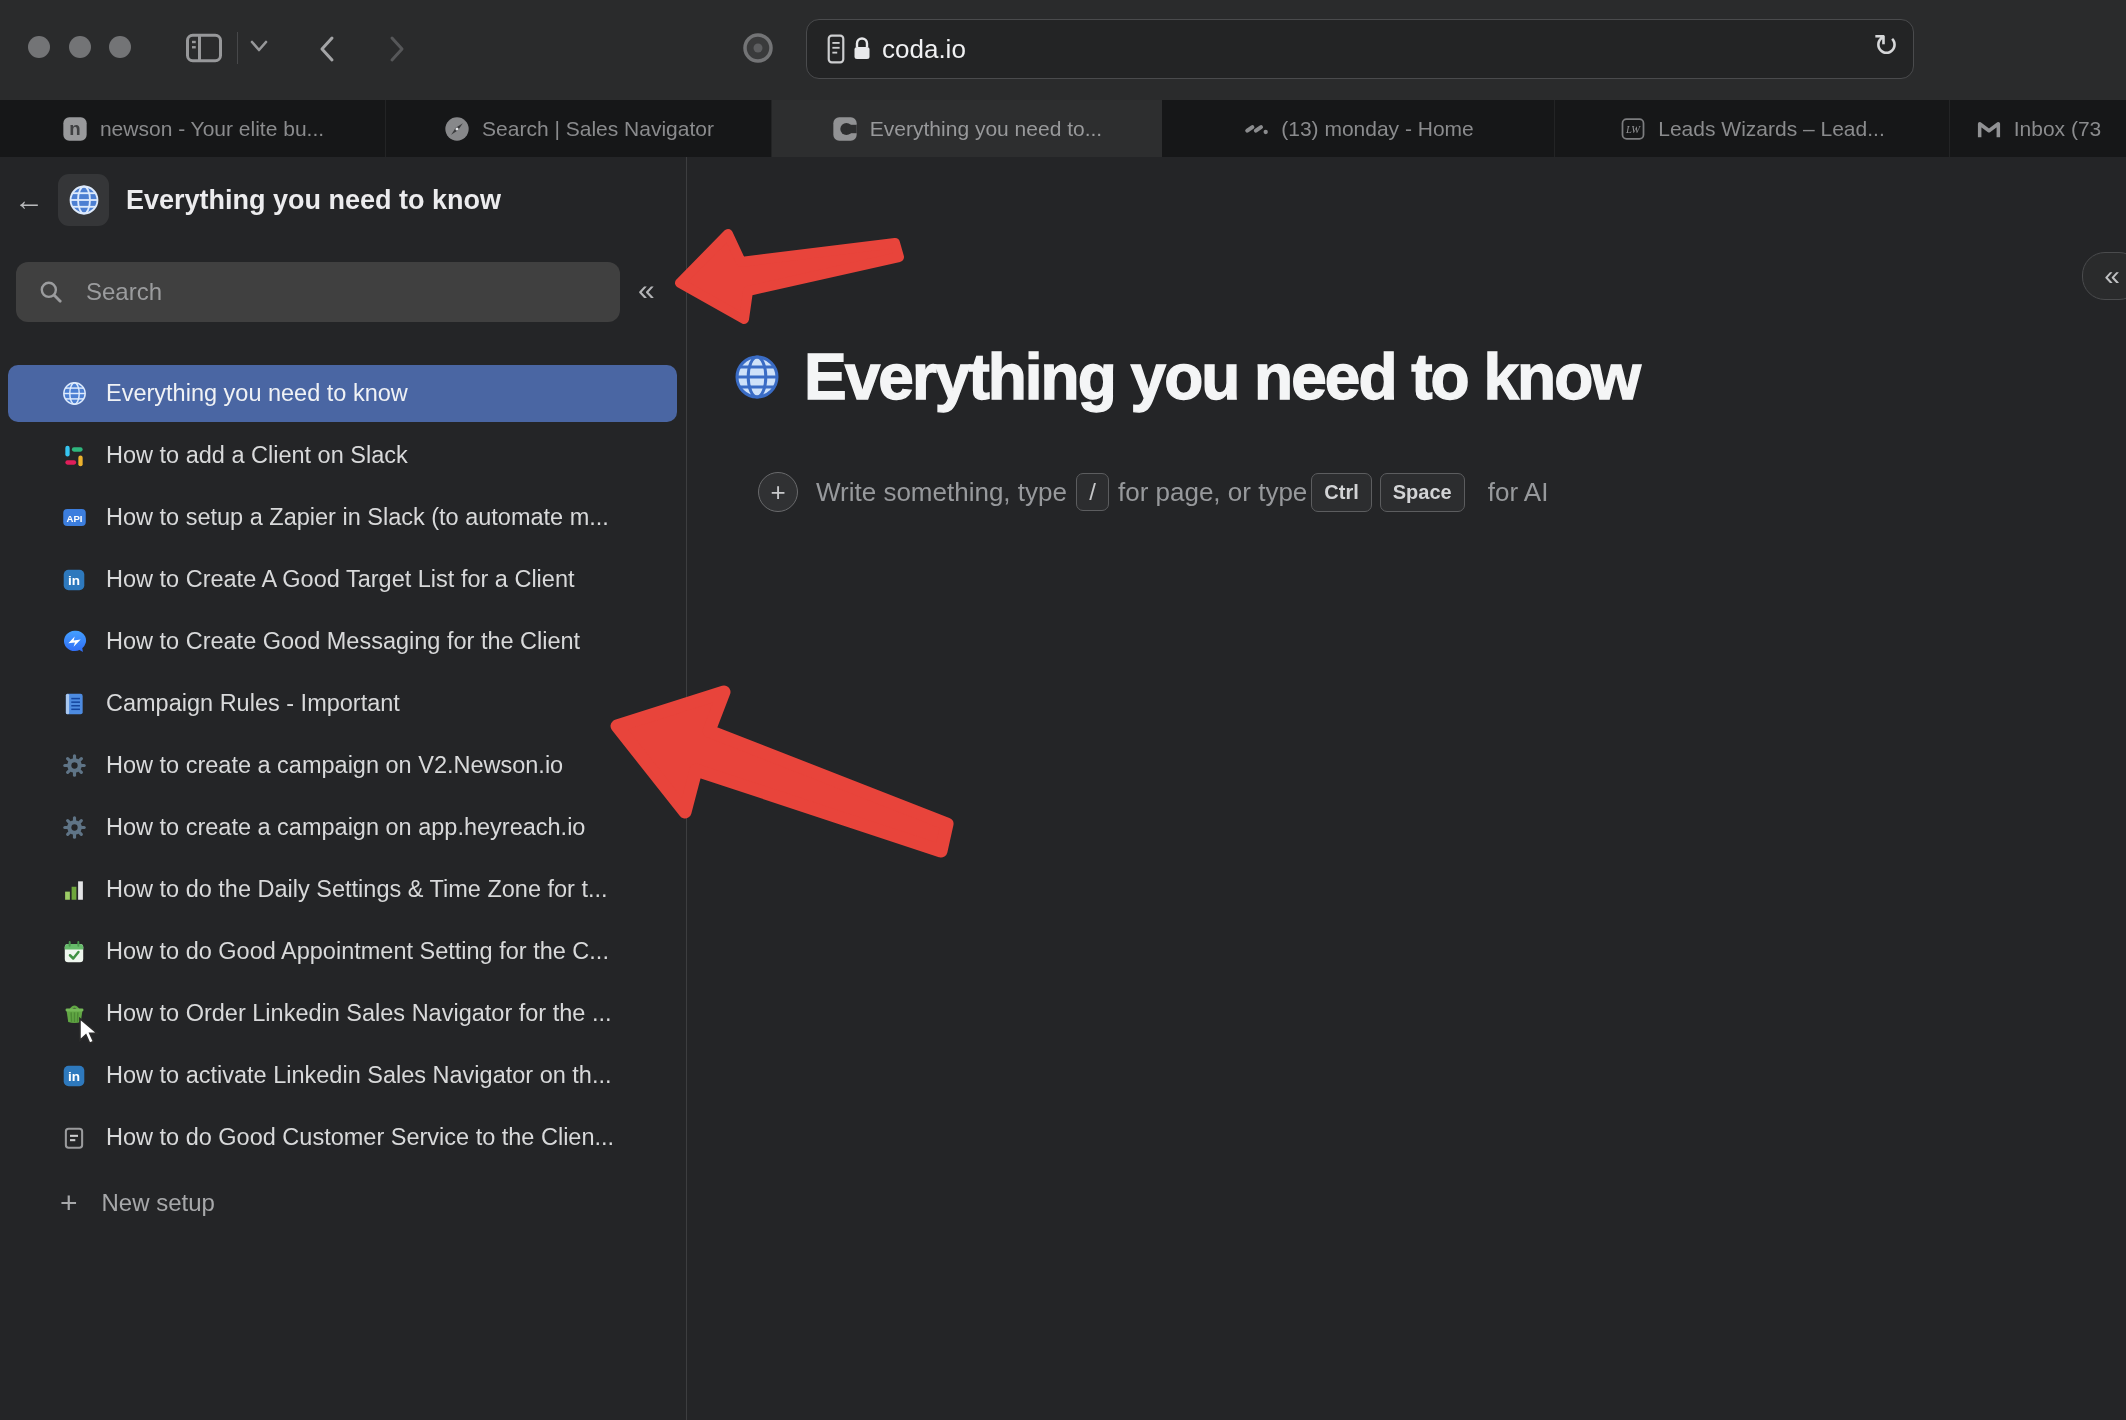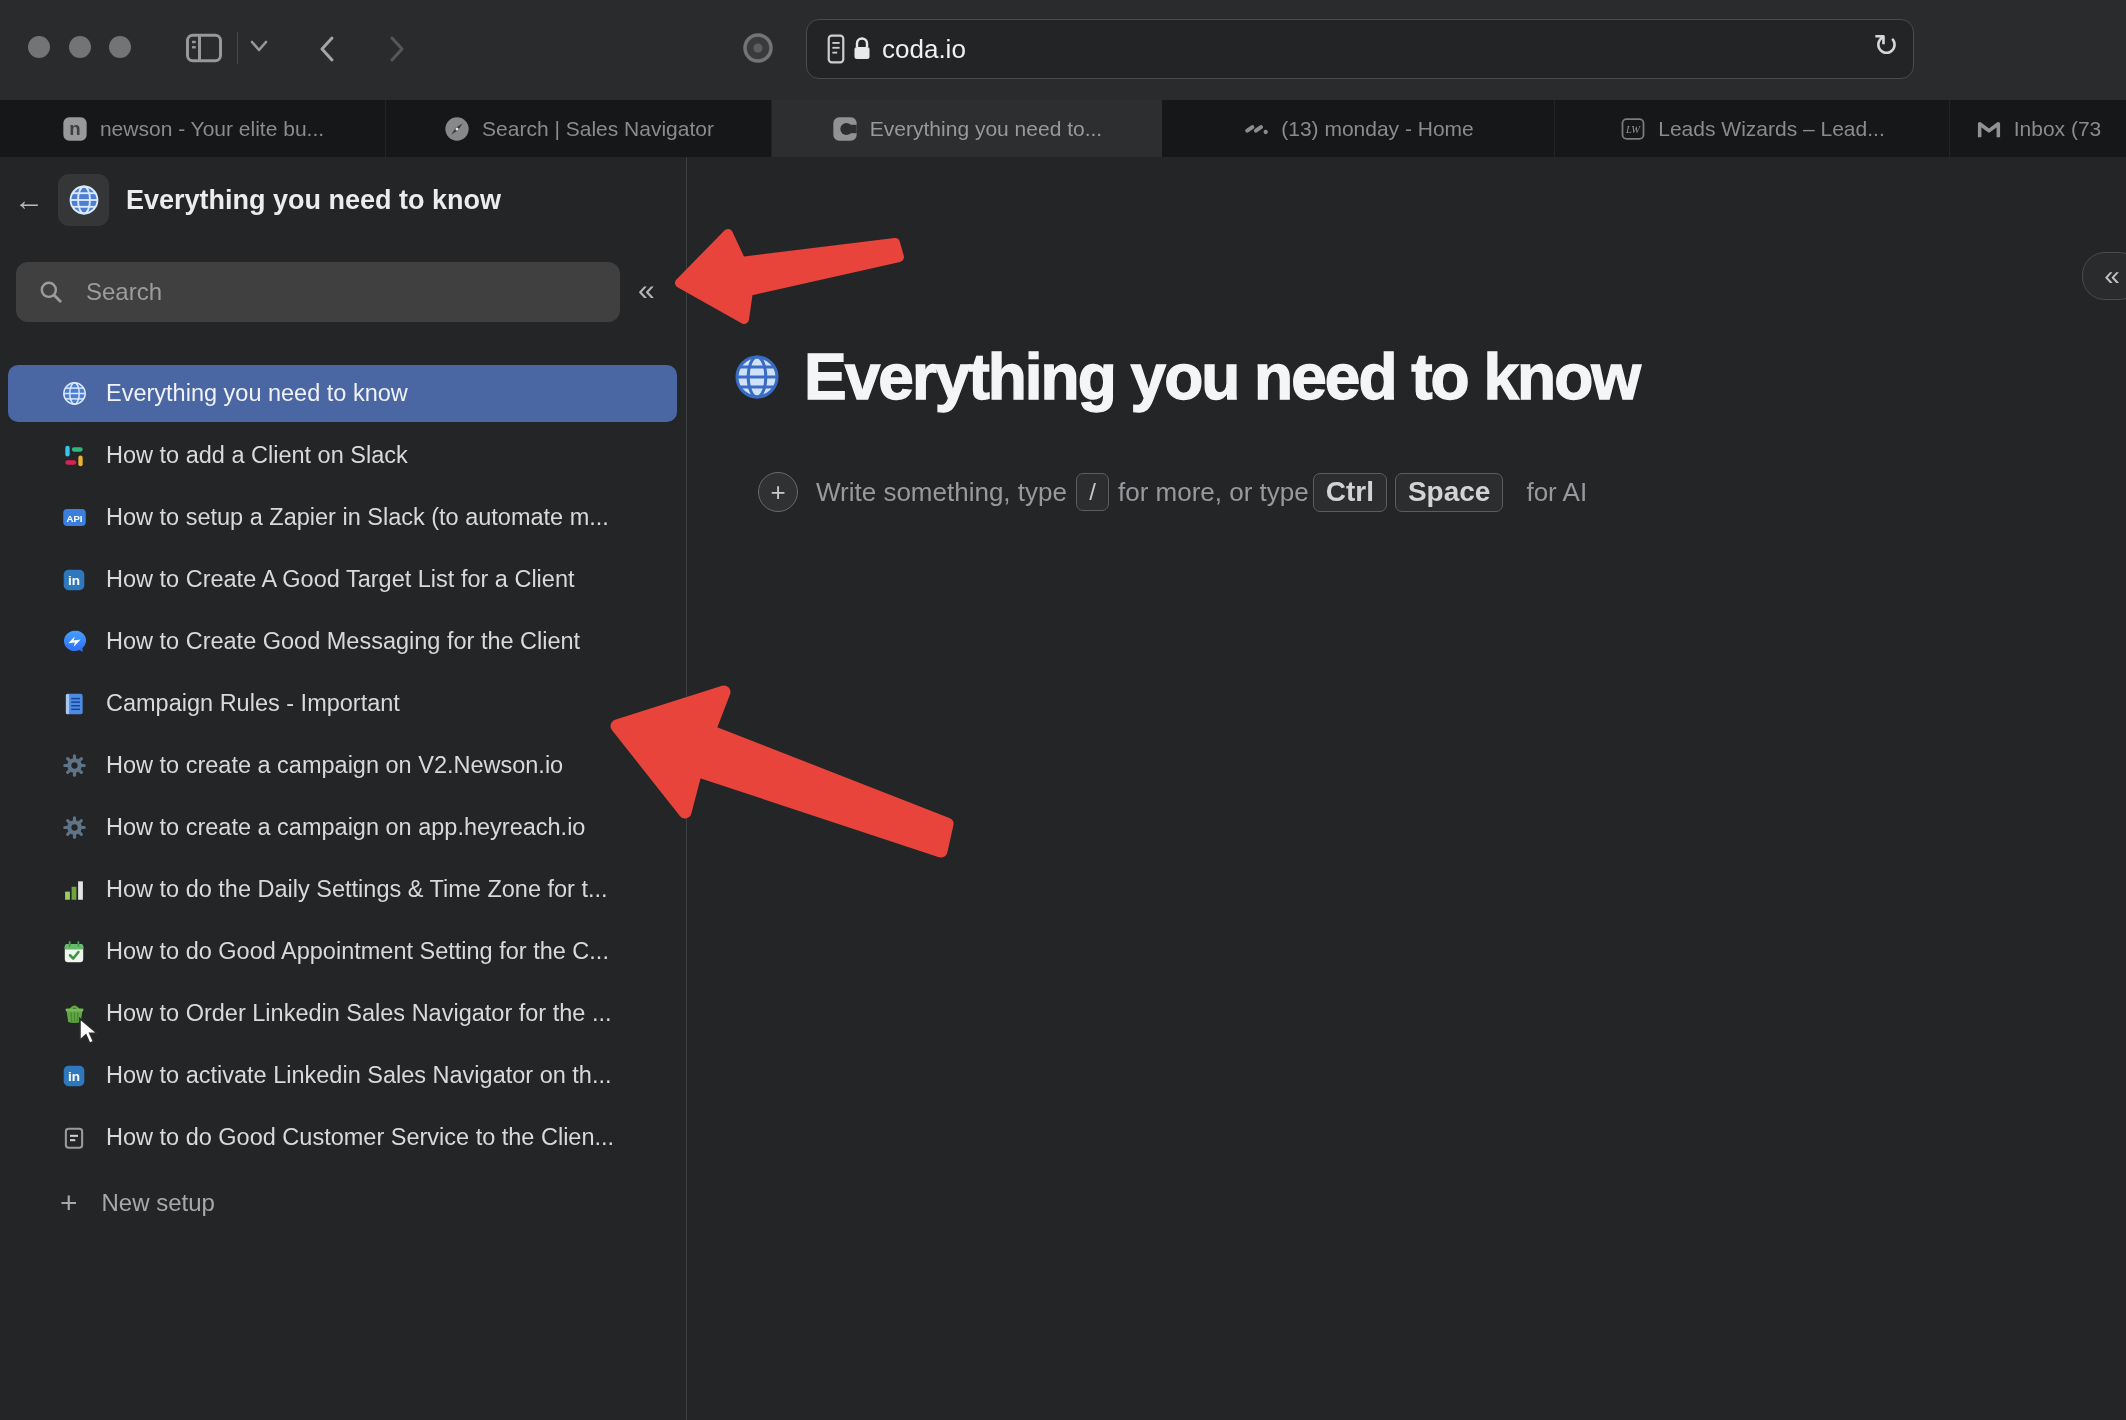--- a/index.html
+++ b/index.html
@@ -55,21 +55,21 @@
   .main{position:absolute;left:687px;top:0;width:1439px;height:1263px;}
   .doc-title{position:absolute;left:46px;top:183px;display:flex;align-items:center;gap:23px;}
   .doc-title .t{font-size:64px;font-weight:bold;letter-spacing:-2px;color:#f4f5f6;
     -webkit-text-stroke:1.3px #f4f5f6;}
   .composer{position:absolute;left:71px;top:311px;height:48px;display:flex;align-items:center;color:#97999c;font-size:26px;}
   .plus-circle{width:38px;height:38px;border-radius:50%;border:1.5px solid #696a6c;background:#303133;
     color:#c7c8ca;font-size:26px;display:flex;align-items:center;justify-content:center;margin-right:18px;}
   .key{display:inline-flex;align-items:center;justify-content:center;border:1.5px solid #5c5d5f;
     border-radius:7px;background:#2c2d2f;color:#d2d3d5;margin:0 9px;}
   .key.slash{min-width:31px;height:36px;font-size:24px;color:#c6c7c9;}
-  .key.mod{height:37px;padding:0 12px;font-size:28px;font-weight:bold;margin:0 4px;}
+  .key.mod{height:37px;padding:0 12px;font-size:20px;font-weight:bold;margin:0 4px;}
   .panel-collapse{position:absolute;left:1395px;top:95px;width:58px;height:46px;border-radius:23px;
     border:1px solid #4a4b4d;background:#2a2b2c;display:flex;align-items:center;justify-content:center;
     font-size:28px;color:#c0c1c3;}
   .overlay{position:absolute;left:0;top:0;pointer-events:none;}
   .cursor{position:absolute;left:76px;top:1017px;pointer-events:none;}
 </style>
 </head>
 <body>
 
 <div class="chrome">
@@ -387,21 +387,21 @@
       </svg>
       <span class="t">Everything you need to know</span>
     </div>
 
     <div class="composer">
       <span class="plus-circle">
         <span>+</span>
       </span>
       <span>Write something, type</span>
       <span class="key slash">/</span>
-      <span>for more, or type</span>
+      <span>for page, or type</span>
       <span class="key mod">Ctrl</span>
       <span class="key mod">Space</span>
       <span style="margin-left:19px">for AI</span>
     </div>
 
     <div class="panel-collapse">
       <span>«</span>
     </div>
   </div>
 </div>

